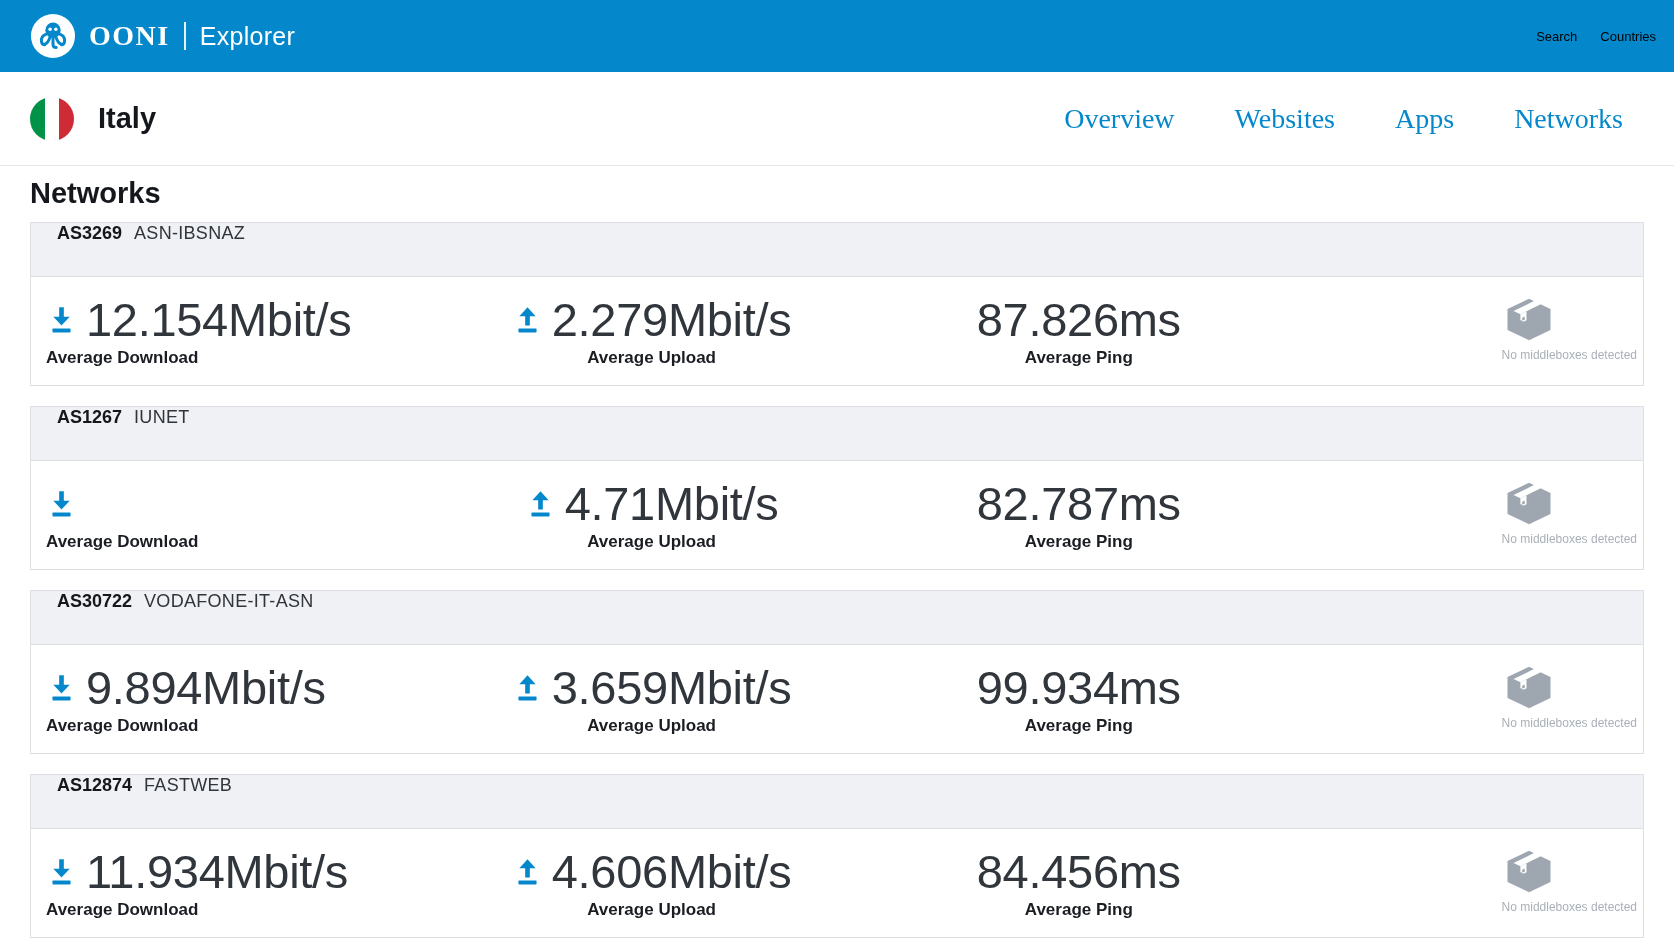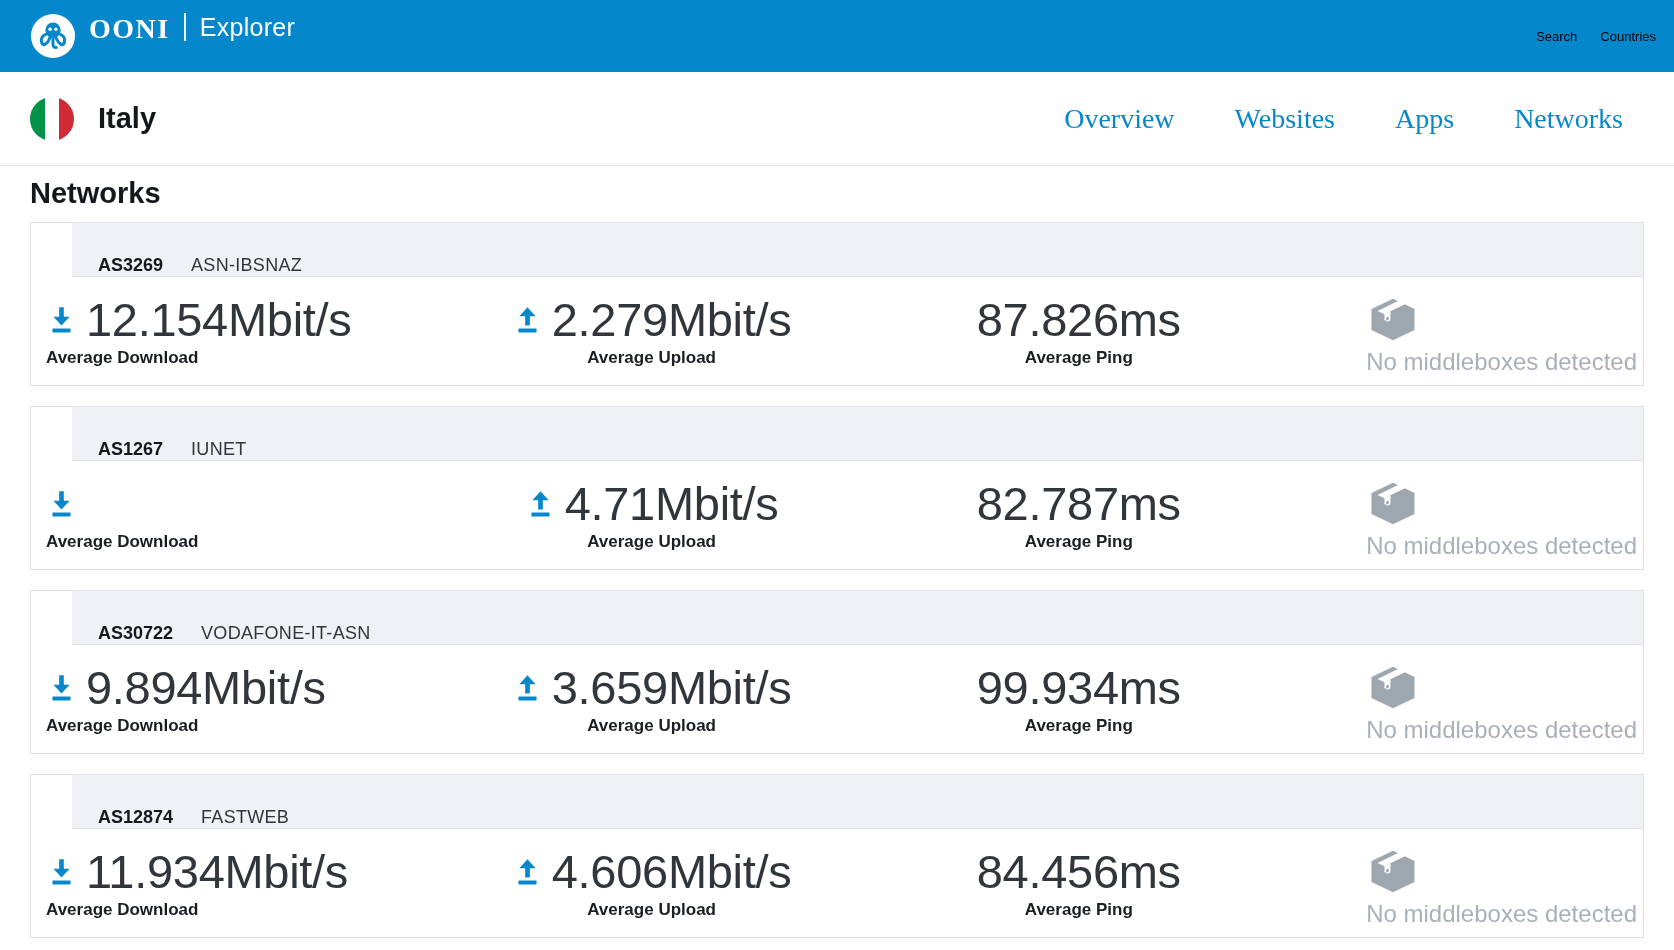--- a/index.html
+++ b/index.html
@@ -10,21 +10,21 @@
     -webkit-font-smoothing:antialiased;
   }
   a { text-decoration:none; }
 
   
   .topbar {
     height:72px; background:#0588CB;
     display:flex; align-items:center;
     padding:0 18px 0 30px; box-sizing:border-box;
   }
-  .brand-wrap { display:flex; align-items:flex-start; gap:13px; cursor:pointer; }
+  .brand-wrap { display:flex; align-items:center; gap:13px; cursor:pointer; }
   .logo-circle { width:46px; height:46px; display:block; }
   .brand {
     font-family:"Liberation Serif", serif; font-weight:700;
     font-size:28px; color:#ffffff; letter-spacing:1.5px;
   }
   .brand-sep { width:2px; height:28px; background:rgba(255,255,255,0.9); margin:0 1px; }
   .brand-product { font-size:25px; color:#ffffff; font-weight:300; letter-spacing:0.3px; }
   .topbar-links { margin-left:auto; display:flex; gap:23px; align-items:center; }
   .topbar-link { color:#000000; font-size:13px; cursor:pointer; }
 
@@ -47,42 +47,42 @@
   .country-tabs { margin-left:auto; margin-right:21px; display:flex; gap:60px; }
   .country-tab { color:#0588CB; font-size:28px; cursor:pointer;font-family:Liberation Serif, serif; }
 
   
   .content { padding:0 30px; }
   .section-title { margin:11px 0 12px; font-size:29px; font-weight:700; color:#14181D; line-height:33px; }
 
   .card { border:1px solid #DCE0E4; margin-bottom:20px; background:#ffffff; }
   .card-header {
     height:54px; background:#F0F1F4; border-bottom:1px solid #DCE0E4;
-    display:flex; align-items:flex-end; gap:28px;
-    padding:0 26px; box-sizing:border-box; font-size:18px; cursor:pointer;margin-left:41px;
+    display:flex; align-items:flex-start; gap:12px;
+    padding:0 26px; box-sizing:border-box; font-size:18px; cursor:pointer;
   }
   .card-asn { font-weight:700; color:#14181D; }
   .card-asn-name { color:#2F353B; letter-spacing:0.3px; }
   .card-body-inner { display:flex; width:100%; padding-top:19px; box-sizing:border-box; }
 
   .col { display:flex; flex-direction:column; }
   .col-dl  { width:27%; padding-left:15px; box-sizing:border-box; align-items:flex-start; }
   .col-ul  { width:23%; align-items:center; }
   .col-ping{ width:30%; align-items:center; }
   .col-mb  { flex:1; align-items:flex-end; padding-right:6px; box-sizing:border-box; }
 
   .metric-value {
     display:flex; align-items:center; gap:9px; height:46px;
     font-size:47px; font-weight:300; color:#30363B; letter-spacing:-0.3px;
   }
   .metric-label { margin-top:6px; font-size:17px; font-weight:700; color:#1A1E23; }
 
   .mb-block { display:flex; flex-direction:column; align-items:flex-start; }
   .mb-iconwrap { height:46px; display:flex; align-items:center; margin-left:4px; }
-  .mb-text { margin-top:6px; font-size:24px; color:#A9B0B8; }
+  .mb-text { margin-top:6px; font-size:12px; color:#A9B0B8; }
 
   .dlul-icon { display:flex; align-items:center; }
 </style>
 </head>
 <body>
 
 <header class="topbar">
   <a class="brand-wrap">
     <span>
       <svg class="logo-circle" viewBox="0 0 48 48">

